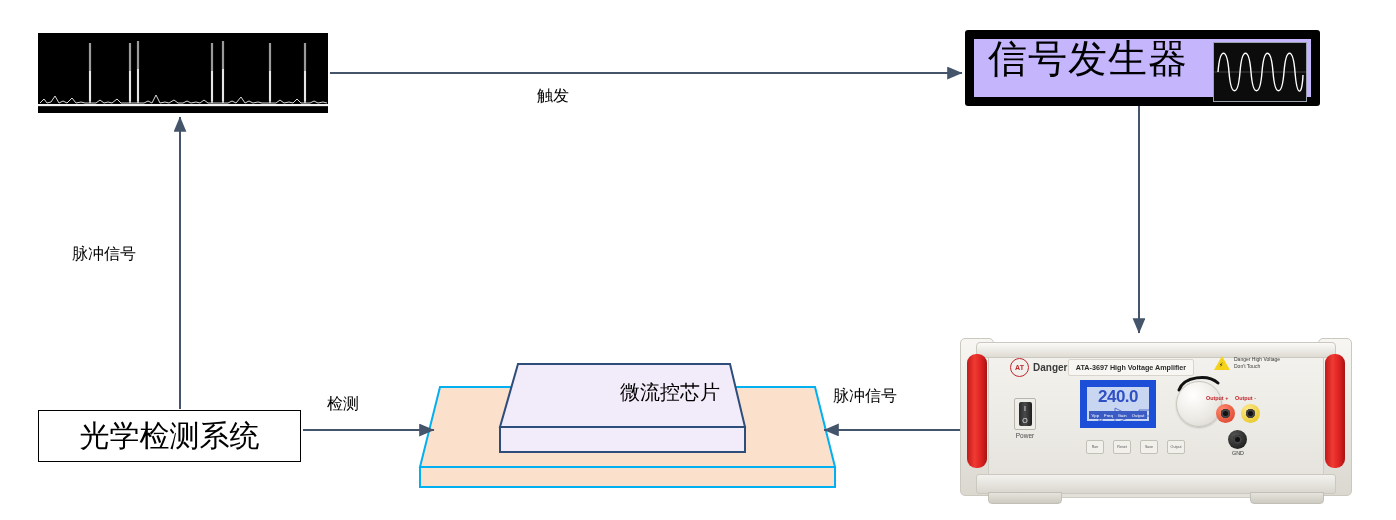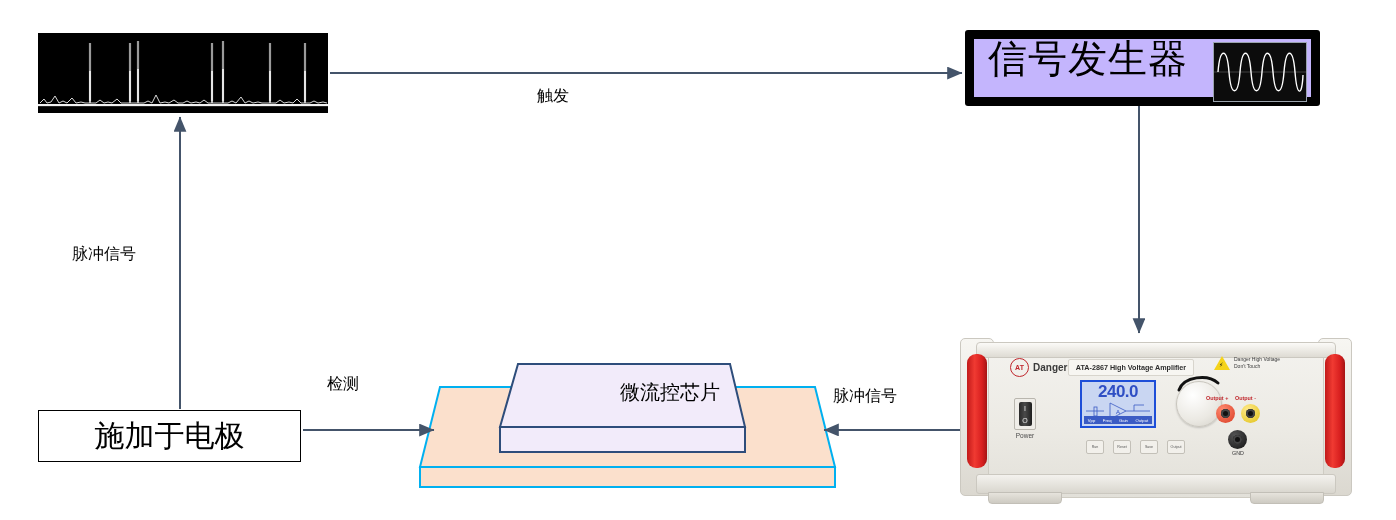--- a/index.html
+++ b/index.html
@@ -36,21 +36,21 @@
 
   
   #arrows{position:absolute;left:0;top:0;width:1396px;height:520px;}
 
   
   .alabel{position:absolute;font-size:16px;line-height:1;color:#000;white-space:nowrap;
           font-family:"DejaVu Sans","Liberation Sans",sans-serif;}
   #lb-trigger{left:537px;top:88px;}
   #lb-pulse{left:72px;top:246px;}
   #lb-ac{left:949px;top:196px;}
-  #lb-detect{left:327px;top:376px;}
+  #lb-detect{left:327px;top:396px;}
   #lb-elec{left:833px;top:388px;}
 
   
   #amp{position:absolute;left:958px;top:336px;width:396px;height:174px;}
   #amp .body{position:absolute;left:30px;top:10px;width:336px;height:152px;
              background:linear-gradient(180deg,#f3f2ee 0%,#eceae4 55%,#e2e0d9 100%);
              border:1px solid #cfccc3;box-sizing:border-box;}
   #amp .railtop{position:absolute;left:18px;top:6px;width:360px;height:16px;border-radius:4px;
                 background:linear-gradient(180deg,#fbfaf7,#dedbd3);border:1px solid #cbc8c0;box-sizing:border-box;}
   #amp .railbot{position:absolute;left:18px;top:138px;width:360px;height:20px;border-radius:3px;
@@ -68,21 +68,21 @@
 
   #amp .logo{position:absolute;left:52px;top:22px;display:flex;align-items:center;gap:4px;}
   #amp .logo .mark{width:17px;height:17px;border-radius:50%;border:1.5px solid #c0272d;
                    display:flex;align-items:center;justify-content:center;font-size:7px;color:#c0272d;font-weight:bold;}
   #amp .logo .wd{font-size:10px;color:#3a3a3a;font-weight:bold;}
   #amp .model{position:absolute;left:110px;top:23px;width:124px;height:15px;border:1px solid #d8d5cd;
               border-radius:2px;background:#f7f6f2;display:flex;align-items:center;justify-content:center;}
   #amp .model span{font-size:7.2px;color:#2d2d2d;white-space:nowrap;font-weight:bold;}
 
   #amp .lcd{position:absolute;left:122px;top:44px;width:76px;height:48px;
-            background:#c9d6f2;border:2px solid #1d4ed8;box-sizing:border-box;overflow:hidden;}
+            background:#c9d6f2;border:7px solid #1d4ed8;box-sizing:border-box;overflow:hidden;}
   #amp .lcd .val{position:absolute;left:0;right:0;top:1px;text-align:center;font-size:17px;line-height:1;
                  color:#2f4fc4;font-weight:bold;letter-spacing:-0.5px;}
   #amp .lcd .bar{position:absolute;left:2px;right:2px;bottom:2px;height:8px;background:#3b5bc4;
                  display:flex;align-items:center;justify-content:space-around;}
   #amp .lcd .bar b{font-size:4.2px;color:#fff;font-weight:normal;}
 
   #amp .knob{position:absolute;left:218px;top:45px;width:44px;height:44px;border-radius:50%;
              background:radial-gradient(circle at 36% 30%,#ffffff,#ebe9e3 60%,#d3d0c8);
              border:1px solid #c9c6be;box-shadow:0 1px 2px rgba(0,0,0,.18);}
   #amp .knobmark{position:absolute;left:216px;top:38px;width:48px;height:18px;overflow:hidden;}
@@ -166,21 +166,21 @@
           <path d="M4 29 C 6 4, 13 4, 15 29 C 17 54, 24 54, 26 29
                    C 28 4, 35 4, 37 29 C 39 54, 46 54, 48 29
                    C 50 4, 57 4, 59 29 C 61 54, 68 54, 70 29
                    C 72 4, 79 4, 81 29 C 83 54, 88 54, 89 32" fill="none" stroke="#ffffff" stroke-width="1.4"></path>
         </svg>
       </div>
     </div>
   </div>
 
   <div id="optbox">
-    <div class="t">施加于电极</div>
+    <div class="t">光学检测系统</div>
   </div>
 
   <div id="chip">
     <svg width="460" height="155" viewBox="0 0 460 155">
 
       <polygon points="20,115 20,135 435,135 435,115" fill="#FBE0CC" stroke="#00B0F0" stroke-width="2"></polygon>
 
       <polygon points="40,35 415,35 435,115 20,115" fill="#FBE0CC" stroke="#00B0F0" stroke-width="2"></polygon>
 
       <polygon points="100,75 100,100 345,100 345,75" fill="#F2EBFA" stroke="#2E4D7B" stroke-width="2"></polygon>
@@ -220,21 +220,21 @@
     <div class="foot r"></div>
     <div class="handle l"></div>
     <div class="handle r"></div>
 
     <div class="logo">
       <div class="mark">AT</div>
       <div class="wd">Danger</div>
     </div>
 
     <div class="model">
-      <span>ATA-2867 High Voltage Amplifier</span>
+      <span>ATA-3697 High Voltage Amplifier</span>
     </div>
 
     <div class="lcd">
       <div class="val">240.0</div>
       <svg width="72" height="24" viewBox="0 0 72 24" style="position:absolute;left:0;top:17px;">
         <g stroke="#3b5bc4" stroke-width="0.8" fill="none">
           <line x1="4" y1="12" x2="22" y2="12"></line>
           <rect x="12" y="8" width="3" height="9"></rect>
           <polygon points="28,4 28,20 44,12"></polygon>
           <line x1="44" y1="12" x2="68" y2="12"></line>

